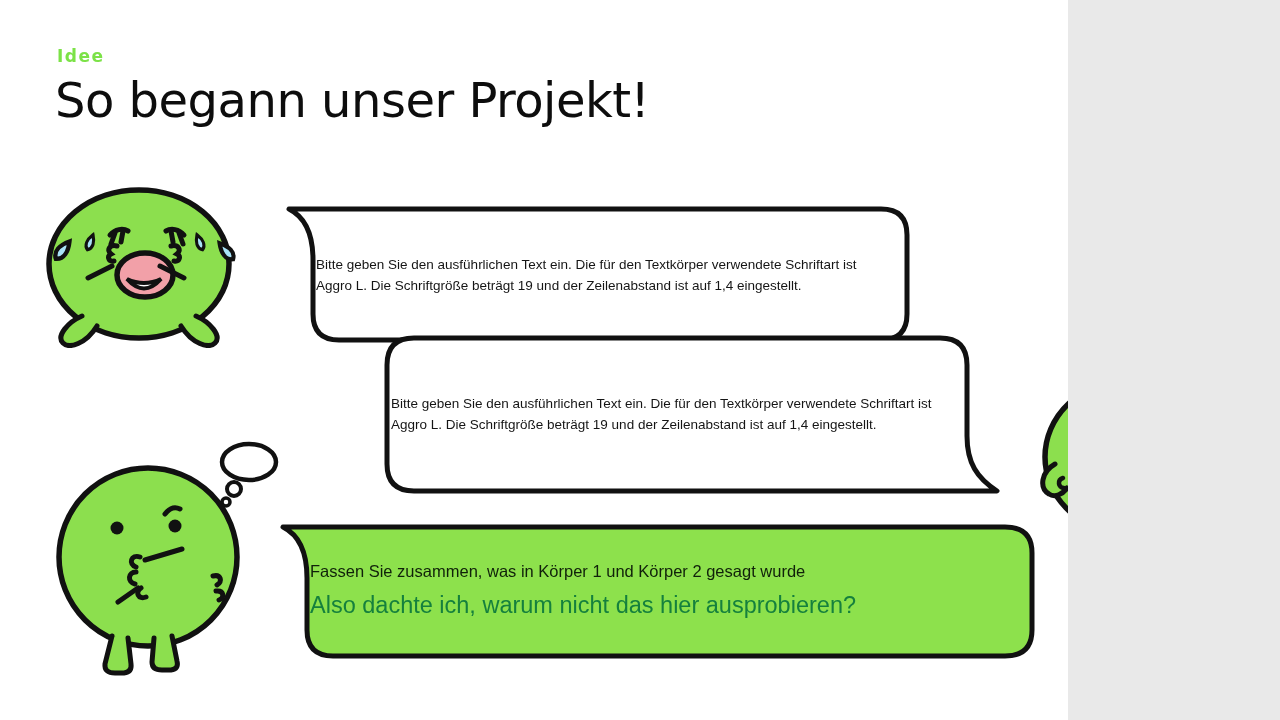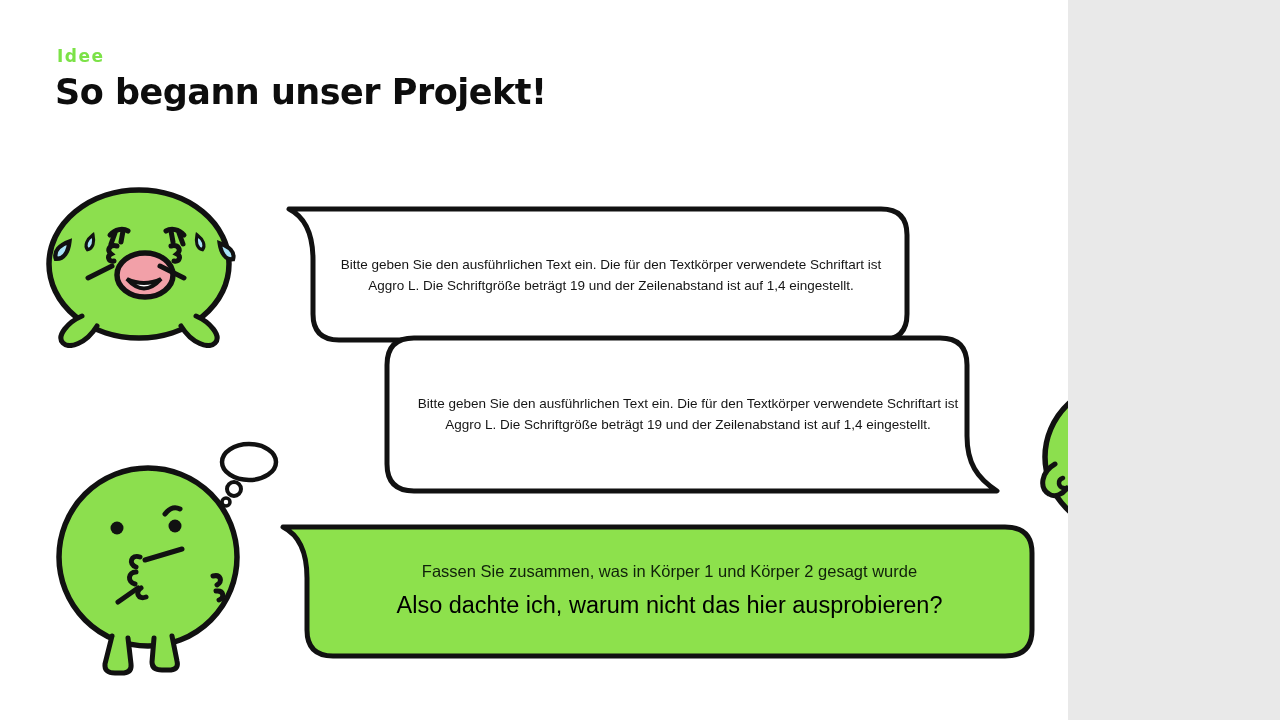--- a/index.html
+++ b/index.html
@@ -8,43 +8,43 @@
     overflow:hidden;font-family:"Liberation Sans",sans-serif;color:#111;
   }
   .abs{position:absolute;}
   
   .eyebrow{
     left:57px;top:46px;font-family:"DejaVu Sans",sans-serif;font-weight:bold;
     font-size:17px;letter-spacing:1.5px;color:#7CE247;
   }
   .title{
     left:55px;top:72px;margin:0;font-family:"DejaVu Sans",sans-serif;
-    font-weight:bold;font-size:35px;letter-spacing:-0.5px;color:#0d0d0d;white-space:nowrap;
+    font-weight:normal;font-size:48px;letter-spacing:-0.5px;color:#0d0d0d;white-space:nowrap;
   }
   .logo{left:1086px;top:40px;display:flex;align-items:center;gap:9px;height:38px;}
   .logo-text{
     font-family:"DejaVu Sans",sans-serif;font-weight:bold;font-size:20px;
     letter-spacing:0.4px;color:#0d0d0d;white-space:nowrap;
   }
   
   .bubble{pointer-events:none;}
   .bubble svg{position:absolute;left:0;top:0;}
   .bubble-body{
-    position:absolute;display:flex;flex-direction:column;align-items:center;
+    position:absolute;display:flex;flex-direction:column;align-items:flex-start;
     justify-content:center;text-align:center;
   }
   .bubble-line{font-size:13.5px;line-height:21px;color:#151515;white-space:nowrap;}
   .bubble1{left:286px;top:202px;width:626px;height:145px;z-index:2;}
   .bubble1 .bubble-body{left:30px;right:6px;top:4px;bottom:4px;}
   .bubble2{left:383px;top:334px;width:622px;height:162px;z-index:3;}
   .bubble2 .bubble-body{left:8px;right:20px;top:4px;bottom:6px;}
   .bubble3{left:280px;top:520px;width:757px;height:143px;z-index:2;}
   .bubble3 .bubble-body{left:30px;right:8px;top:4px;bottom:6px;}
   .bubble-caption{font-size:16.5px;line-height:22px;color:#10210a;white-space:nowrap;}
-  .bubble-headline{font-size:23.5px;line-height:32px;margin-top:7px;color:#000000;white-space:nowrap;}
+  .bubble-headline{font-size:23.5px;line-height:32px;margin-top:7px;color:#15803d;white-space:nowrap;}
   .char{z-index:1;}
   .crying{left:42px;top:186px;}
   .thinking{left:48px;top:436px;}
   .annoyed{left:1033px;top:376px;}
 </style>
 </head>
 <body>
 
 <div class="slide">
 

